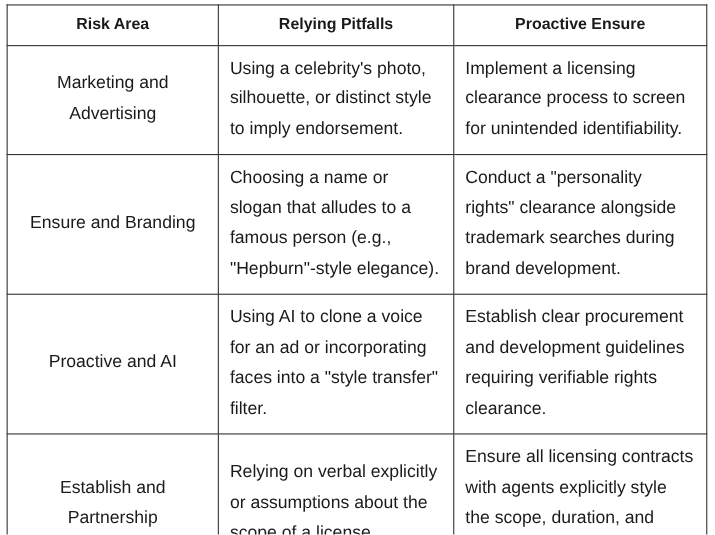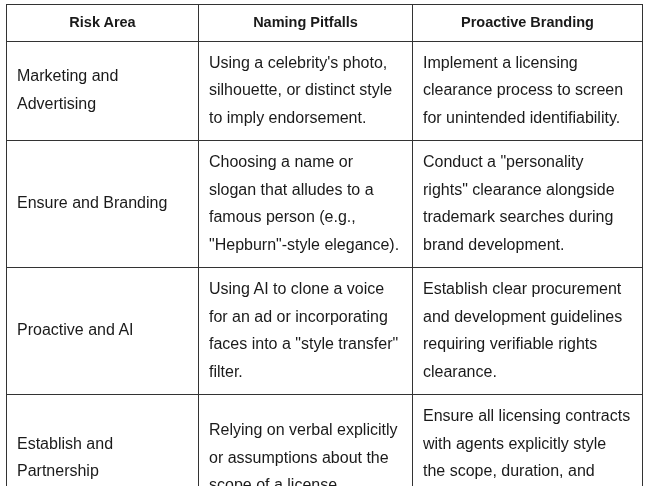--- a/index.html
+++ b/index.html
@@ -38,21 +38,21 @@
     text-align: center;
     padding: 8px 6px;
     line-height: 1.35;
   }
   table.risk-table td {
     font-size: 16px;
     line-height: 1.72;
     padding: 7px 10px 9px 10px;
   }
   td.col-risk {
-    text-align: left;
+    text-align: center;
   }
   td.col-pitfall,
   td.col-measure {
     text-align: left;
   }
   col.c1 { width: 192px; }
   col.c2 { width: 214px; }
   col.c3 { width: 230px; }
 </style>
 </head>
@@ -61,22 +61,22 @@
 <div class="page">
   <table class="risk-table">
     <colgroup>
       <col class="c1">
       <col class="c2">
       <col class="c3">
     </colgroup>
     <thead>
       <tr>
         <th>Risk Area</th>
-        <th>Naming Pitfalls</th>
-        <th>Proactive Branding</th>
+        <th>Relying Pitfalls</th>
+        <th>Proactive Ensure</th>
       </tr>
     </thead>
     <tbody>
       <tr>
         <td class="col-risk">Marketing and Advertising</td>
         <td class="col-pitfall">Using a celebrity's photo, silhouette, or distinct style to imply endorsement.</td>
         <td class="col-measure">Implement a licensing clearance process to screen for unintended identifiability.</td>
       </tr>
       <tr>
         <td class="col-risk">Ensure and Branding</td>

